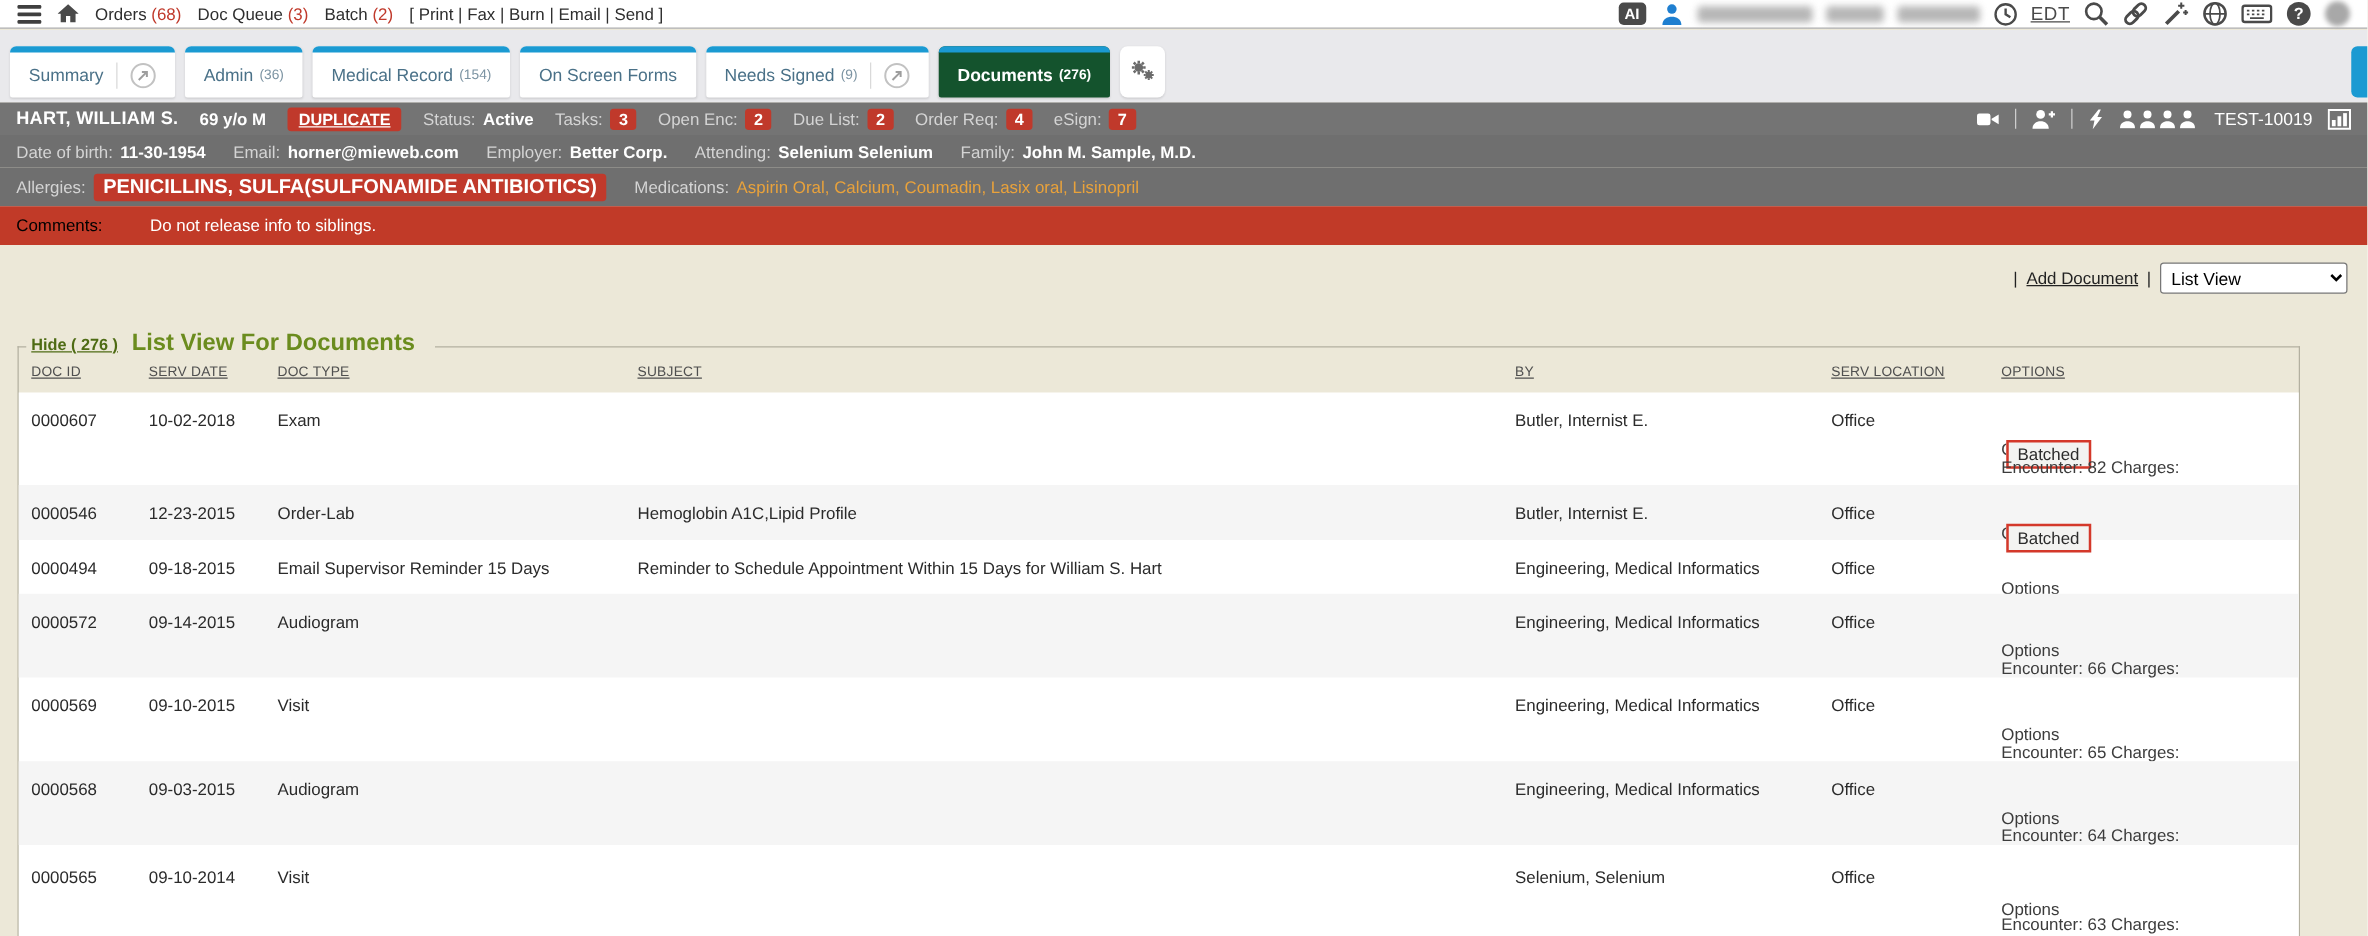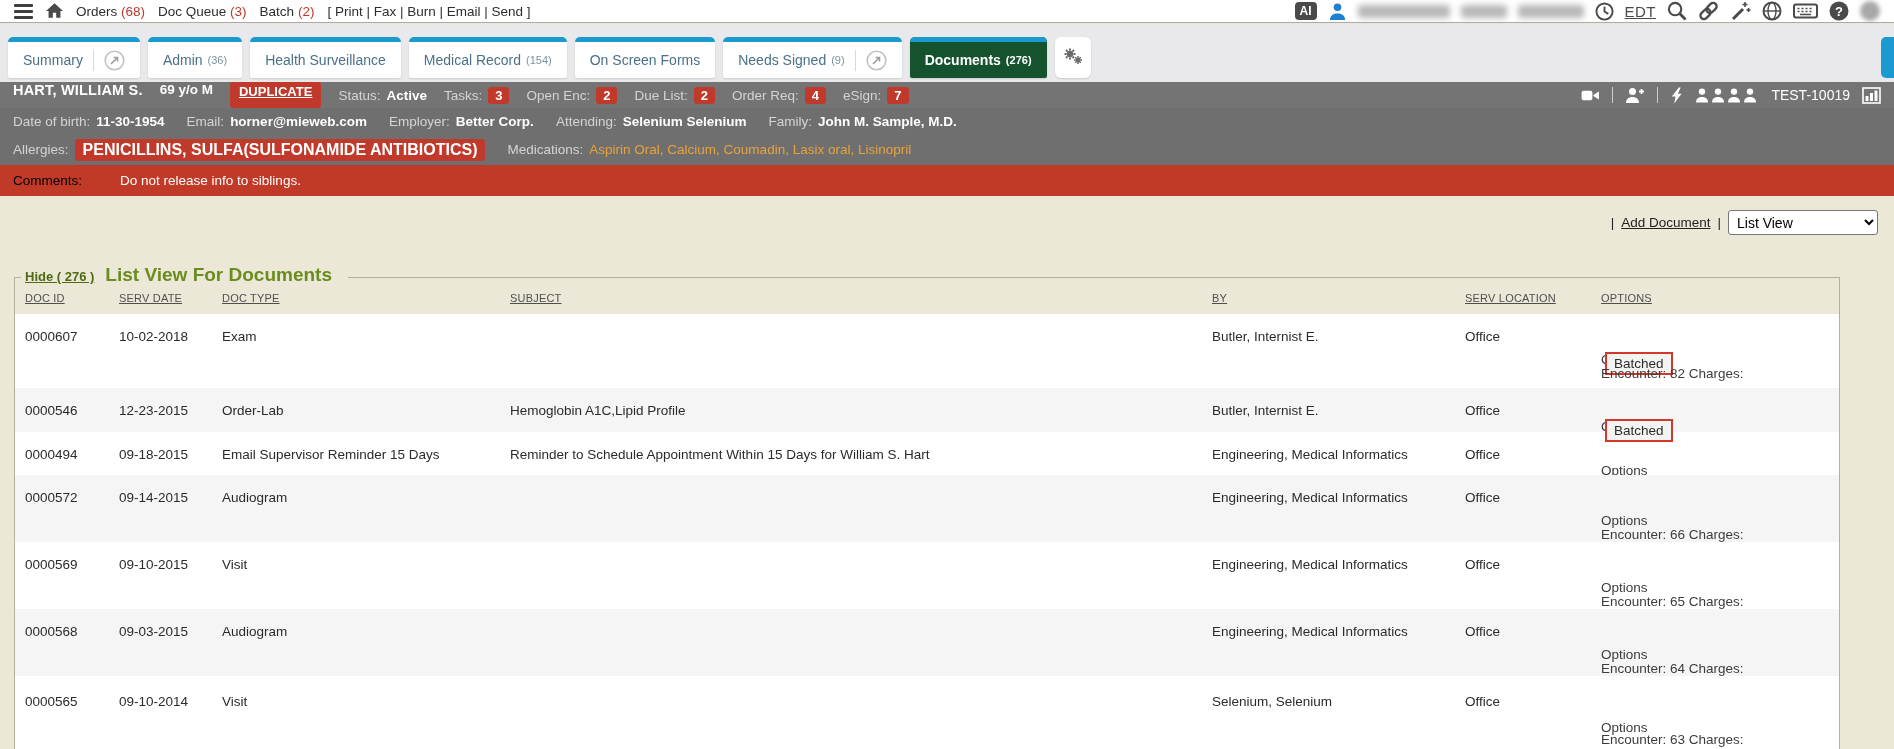--- a/index.html
+++ b/index.html
@@ -44,21 +44,21 @@
   .tab.sel { background:#14532d; color:#fff; font-weight:bold; }
   .tab.sel .cnt { color:#fff; font-weight:bold; }
   .tab .popout { margin-left:10px; padding-left:10px; border-left:1px solid #d9d9d9; display:flex; align-items:center; }
   .gearbtn { background:#fff; border-radius:6px; width:36px; height:41px; display:flex;
              align-items:center; justify-content:center; cursor:pointer; box-shadow:0 1px 2px rgba(0,0,0,.12); }
   .tab-sliver { position:absolute; right:0; top:13px; width:13px; height:41px;
                 background:#1b9ad2; border-radius:5px 0 0 5px; cursor:pointer; }
 
   
   .pt-head { top:82px; height:26px; background:#747474; color:#fff;
-             display:flex; padding:0 13px; gap:17px; }
+             display:flex; align-items:center; padding:0 13px; gap:17px; }
   .pt-name { font-weight:bold; font-size:14.5px; letter-spacing:.2px; }
   .pt-age { font-size:13.5px; font-weight:bold; }
   .plabel { color:#d4d4d4; }
   .pair { display:flex; align-items:center; gap:6px; font-size:13.5px; }
   .pval { font-weight:bold; color:#fff; }
   .rbadge { background:#c0392b; color:#fff; font-weight:bold; border-radius:3px;
             padding:1px 7px; font-size:13px; cursor:pointer; }
   .dup { text-decoration:underline; font-size:13px; padding:2px 9px; }
   .pt-right { margin-left:auto; display:flex; align-items:center; gap:12px; }
   .vsep { width:1px; height:16px; background:rgba(255,255,255,.65); }
@@ -200,23 +200,20 @@
       <span class="popout">
         <svg width="21" height="21" viewBox="0 0 21 21">
             <circle cx="10.5" cy="10.5" r="9.3" fill="none" stroke="#c2c2c2" stroke-width="1.6"></circle>
             <path d="M7 14 L13.5 7.5 M9.5 7.5 h4 v4" stroke="#9e9e9e" stroke-width="1.6" fill="none"></path>
           </svg>
       </span>
     </div>
     <div class="tab">
       <span>Admin</span>
       <span class="cnt">(36)</span>
-    </div>
-    <div class="tab">
-      <span>Health Surveillance</span>
     </div>
     <div class="tab">
       <span>Medical Record</span>
       <span class="cnt">(154)</span>
     </div>
     <div class="tab">
       <span>On Screen Forms</span>
     </div>
     <div class="tab">
       <span>Needs Signed</span>

